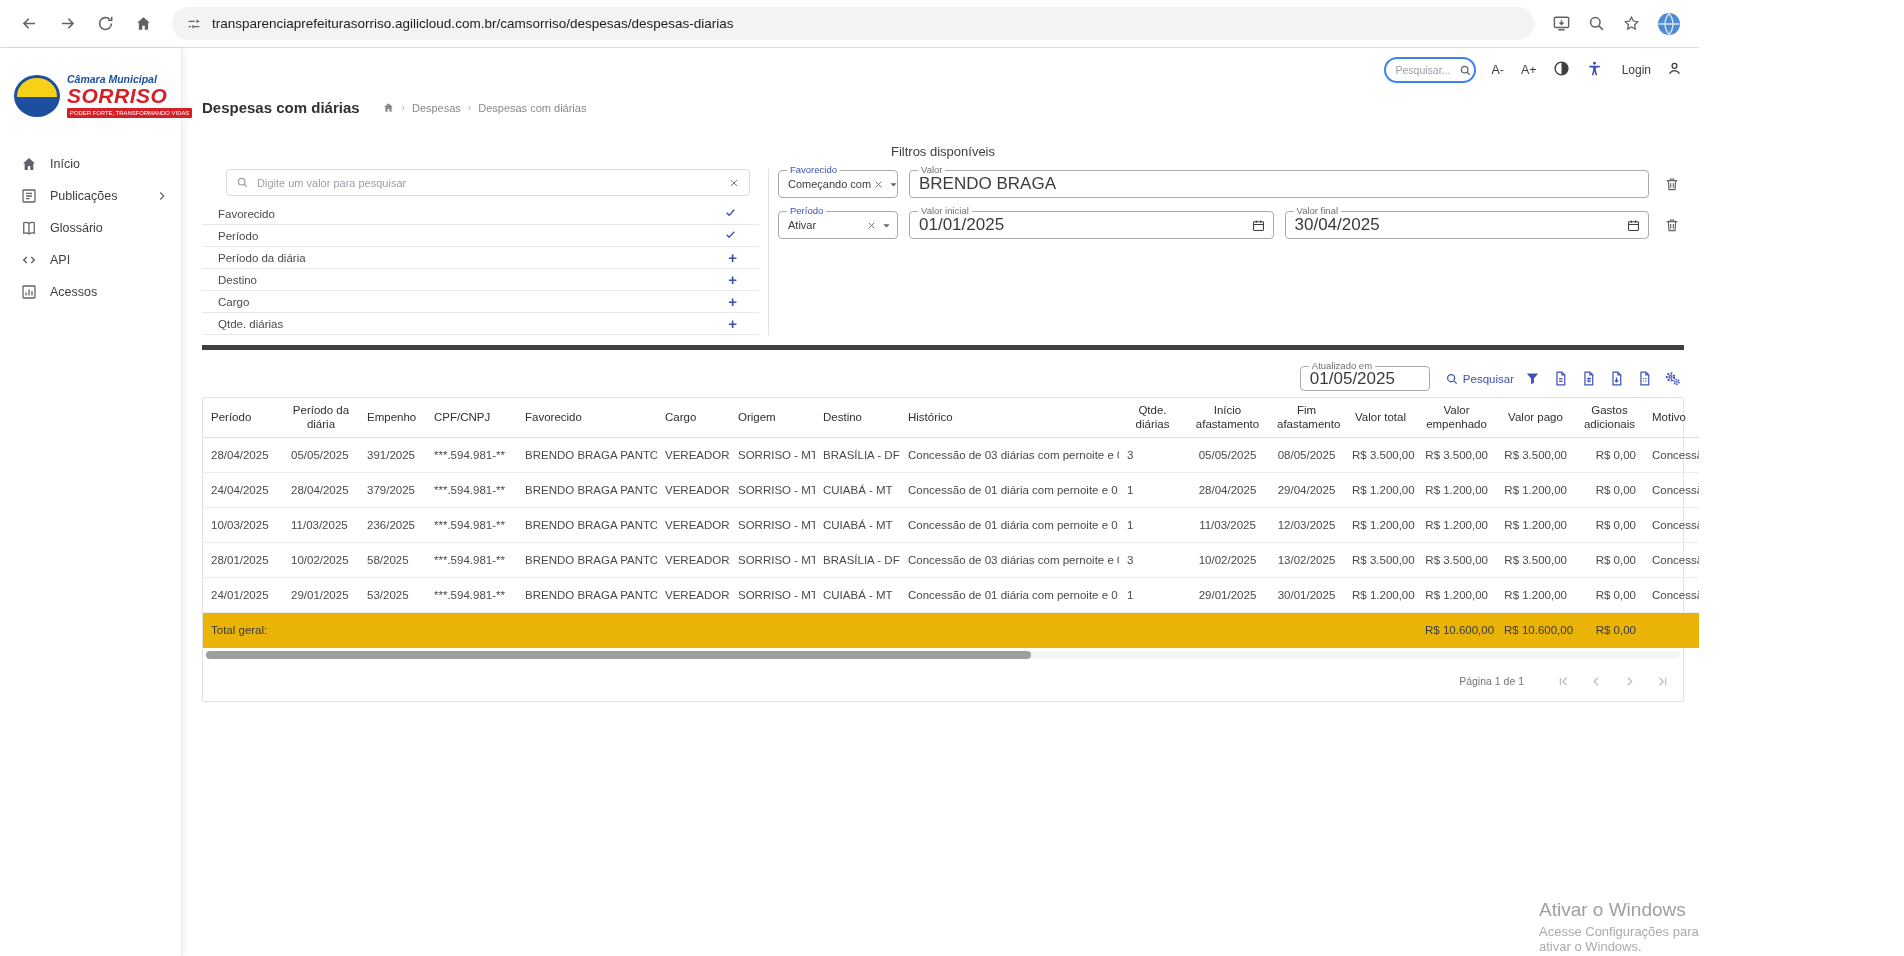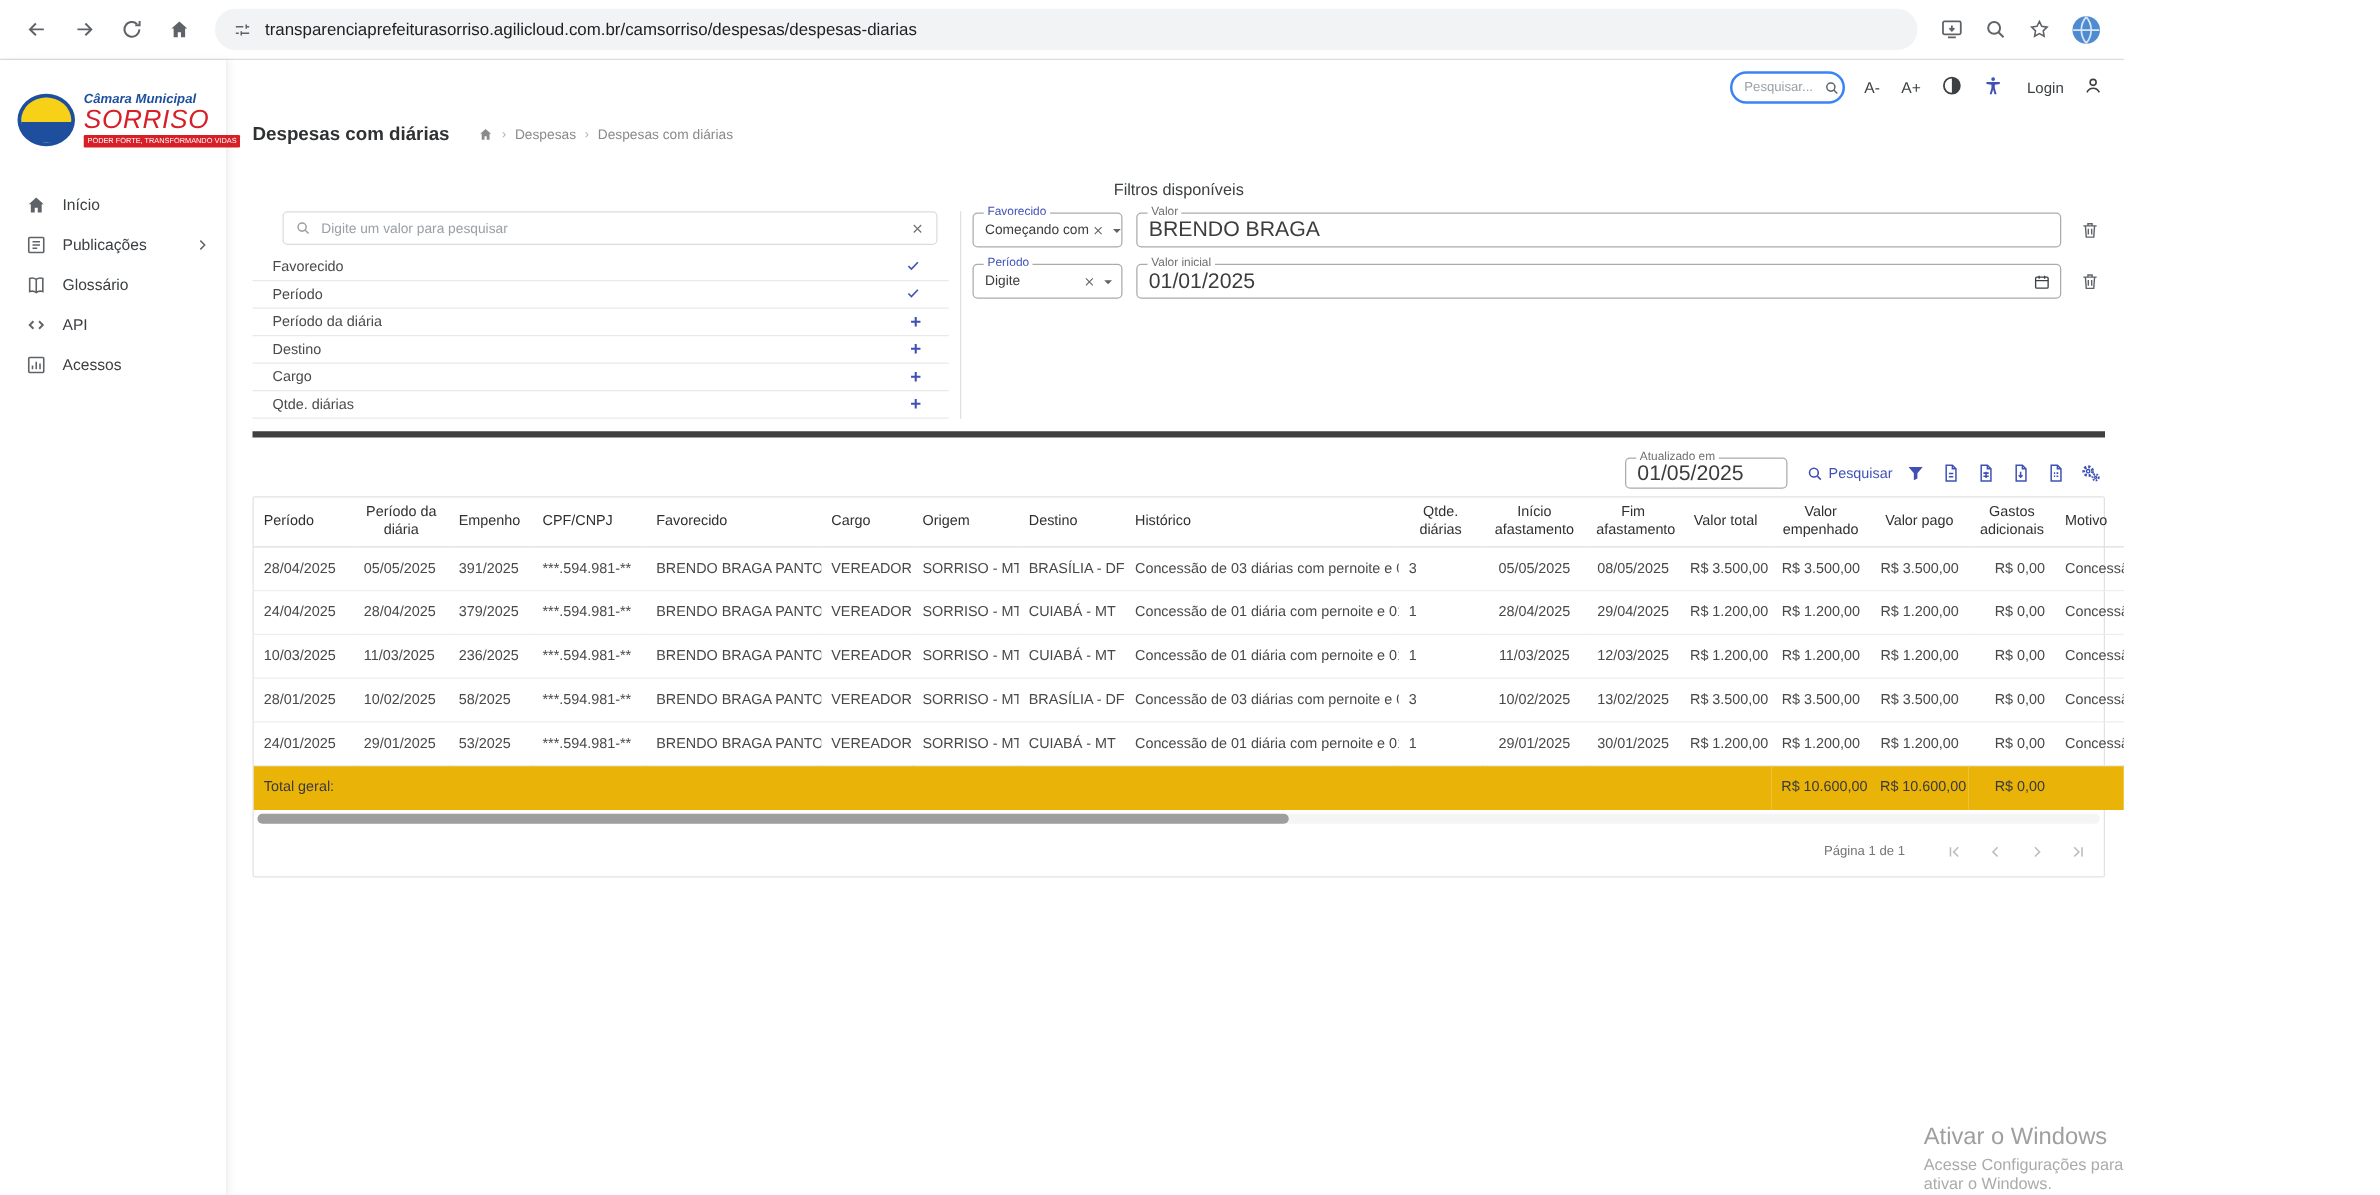--- a/index.html
+++ b/index.html
@@ -23,21 +23,21 @@
   .chrome-right{display:flex;align-items:center;gap:16px;padding:0 6px}
   .chrome-right .icn{width:19px;height:19px;color:#5f6368}
   .avatar{width:24px;height:24px;border-radius:50%;overflow:hidden}
 
   
   .app{display:flex;height:908px}
   .sidebar{width:182px;flex-shrink:0;background:#fff;border-right:1px solid #ececec;box-shadow:3px 0 6px rgba(0,0,0,.05);padding-top:25px;z-index:2}
   .logo{display:flex;align-items:center;gap:7px;padding:0 10px 0 14px;margin-bottom:30px}
   .logo-seal{width:46px;height:42px;border-radius:50%;border:3px solid #1d4f9e;background:linear-gradient(180deg,#f7d117 54%,#1d4f9e 54%);flex-shrink:0}
   .logo-l1{color:#1d4f9e;font-size:10.5px;font-weight:bold;font-style:italic;white-space:nowrap}
-  .logo-l2{color:#d61f26;font-size:21px;font-weight:normal;font-style:italic;letter-spacing:.5px;line-height:1}
+  .logo-l2{color:#d61f26;font-size:21px;font-weight:bold;font-style:italic;letter-spacing:.5px;line-height:1}
   .logo-l3{background:#d61f26;color:#fff;font-size:5.9px;padding:2px 3px;margin-top:2px;white-space:nowrap;border-radius:1px;width:max-content}
   .menu-item{display:flex;align-items:center;gap:12px;height:32px;padding:0 12px 0 20px;color:#3d4043;font-size:12.5px;position:relative;cursor:pointer}
   .menu-item .icn{width:18px;height:18px;color:#5f6368}
   .menu-item .chev{position:absolute;right:12px;width:14px;height:14px}
 
   
   .main{flex:1;padding:0 15px 0 20px;position:relative;overflow:hidden}
   .topbar{display:flex;justify-content:flex-end;align-items:center;gap:13px;padding-top:9px}
   .search-pill{display:flex;align-items:center;gap:6px;border:2px solid #3b82f6;border-radius:14px;height:26px;padding:0 9px;width:92px;background:#fff}
   .search-pill input{border:none;outline:none;width:58px;font-size:10.5px;color:#5f6368;background:transparent}
@@ -376,35 +376,45 @@
                     <svg viewBox="0 0 24 24" fill="none" stroke="currentColor" stroke-width="1.7">
                       <path d="M4 7h16M9.5 7V4.5h5V7M6.5 7l1 13.5h9l1-13.5M10 10.5v7M14 10.5v7"></path>
                     </svg>
                   </span>
                 </button>
             </div>
 
             <div class="af-row">
               <div class="field select">
                 <span class="flabel accent">Período</span>
-                <span class="val">Digite</span>
+                <span class="val">Ativar</span>
                 <span class="icn xicn">
                     <svg viewBox="0 0 24 24" fill="none" stroke="currentColor" stroke-width="2">
                       <path d="M6 6l12 12M18 6L6 18"></path>
                     </svg>
                   </span>
                 <span class="icn caret">
                     <svg viewBox="0 0 24 24" fill="currentColor">
                       <path d="M7 10l5 5 5-5z"></path>
                     </svg>
                   </span>
               </div>
               <div class="field grow">
                 <span class="flabel">Valor inicial</span>
                 <input value="01/01/2025" style="">
+                <span class="icn cal">
+                    <svg viewBox="0 0 24 24" fill="none" stroke="currentColor" stroke-width="1.7">
+                      <rect x="4" y="6" width="16" height="14" rx="1.5"></rect>
+                      <path d="M4 10.5h16M8.5 4v4M15.5 4v4"></path>
+                    </svg>
+                  </span>
+              </div>
+              <div class="field grow">
+                <span class="flabel">Valor final</span>
+                <input value="30/04/2025" style="">
                 <span class="icn cal">
                     <svg viewBox="0 0 24 24" fill="none" stroke="currentColor" stroke-width="1.7">
                       <rect x="4" y="6" width="16" height="14" rx="1.5"></rect>
                       <path d="M4 10.5h16M8.5 4v4M15.5 4v4"></path>
                     </svg>
                   </span>
               </div>
               <button class="trash">
                   <span class="icn">
                     <svg viewBox="0 0 24 24" fill="none" stroke="currentColor" stroke-width="1.7">

